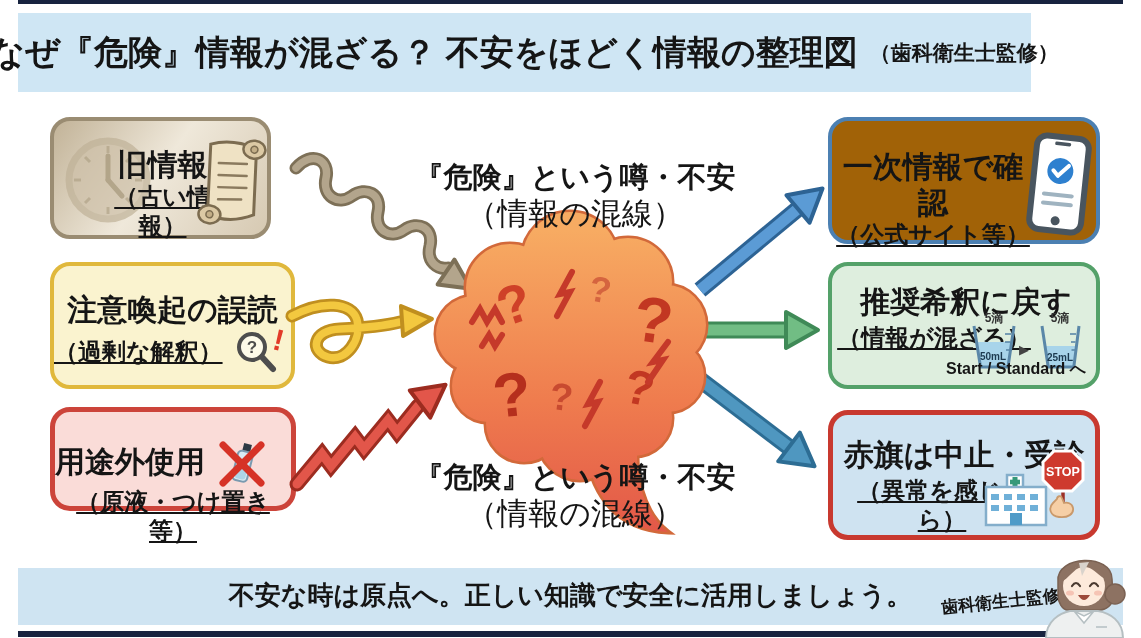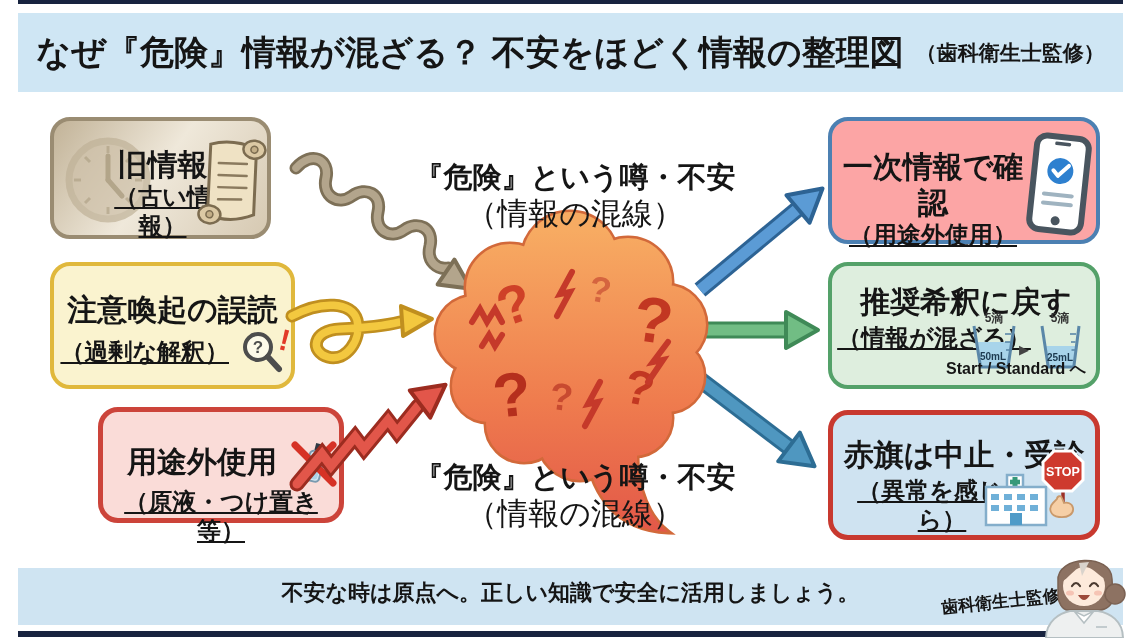--- a/index.html
+++ b/index.html
@@ -6,53 +6,53 @@
   body{
     width:1141px;height:638px;overflow:hidden;background:#ffffff;position:relative;
     font-family:"Liberation Sans","DejaVu Sans",sans-serif;color:#151515;
   }
   
   .slide-line{position:absolute;left:18px;width:1105px;background:#18233f;}
   .slide-line.top{top:0;height:4px;}
   .slide-line.bottom{top:631px;height:6px;}
   
   .title-bar{
-    position:absolute;left:18px;top:13px;width:1105px;height:79px;background:#cfe6f4;
+    position:absolute;left:18px;top:13px;width:1013px;height:79px;background:#cfe6f4;
     display:flex;align-items:center;justify-content:center;white-space:nowrap;z-index:1;
   }
   .title-main{font-size:34px;font-weight:bold;letter-spacing:0px;}
   .title-sub{font-size:21px;font-weight:bold;margin-left:12px;}
   
   .footer-bar{
     position:absolute;left:18px;top:568px;width:1105px;height:57px;background:#cfe4f2;z-index:1;
   }
   .footer-msg{
     position:absolute;left:0;right:0;top:578px;text-align:center;
-    font-size:22px;font-weight:bold;z-index:2;
+    font-size:26px;font-weight:bold;z-index:2;
   }
   .footer-credit{
     position:absolute;left:941px;top:590px;font-size:17px;font-weight:bold;
     transform:rotate(-6deg);z-index:2;
   }
   
   .box{position:absolute;box-sizing:border-box;border-radius:20px;z-index:2;}
   .box .bt{font-size:30px;font-weight:bold;line-height:1.2;text-align:center;}
   .box .bs{font-size:24px;font-weight:bold;line-height:1.2;text-align:center;text-decoration:underline;}
   .cause1{left:50px;top:117px;width:221px;height:122px;border:4px solid #9a8c72;
           background:linear-gradient(125deg,#c2b398 0%,#efe8da 48%,#d6c9b2 100%);}
   .cause1 .txt{position:absolute;left:58px;right:54px;top:26px;}
   .cause2{left:50px;top:262px;width:245px;height:127px;border:4px solid #e0b83c;background:#faf3cf;}
   .cause2 .txt{position:absolute;left:0;right:0;top:26px;}
-  .cause3{left:50px;top:407px;width:246px;height:116px;border:5px solid #cc443a;background:#fadcd8;margin-left:48px;}
+  .cause3{left:50px;top:407px;width:246px;height:104px;border:5px solid #cc443a;background:#fadcd8;}
   .cause3 .txt{position:absolute;left:0;right:0;top:24px;}
-  .sol1{left:828px;top:117px;width:272px;height:127px;border:4px solid #4c80b2;background:#fca5a5;}
+  .sol1{left:828px;top:117px;width:272px;height:127px;border:4px solid #4c80b2;background:#a16207;}
   .sol1 .txt{position:absolute;left:4px;right:66px;top:28px;}
   .sol2{left:828px;top:262px;width:272px;height:127px;border:4px solid #54a169;background:#deeede;}
   .sol3{left:828px;top:410px;width:272px;height:130px;border:5px solid #c8392f;background:#cfe3f1;}
-  .iconrow{display:flex;align-items:center;justify-content:flex-end;gap:12px;}
+  .iconrow{display:flex;align-items:center;justify-content:flex-start;gap:12px;}
   
   .center-label{position:absolute;left:385px;width:380px;text-align:center;z-index:4;margin-top:16px;}
   .cl1{font-size:29px;font-weight:bold;line-height:1.2;}
   .cl2{font-size:31px;font-weight:normal;line-height:1.25;}
   .center-label.topl{top:144px;}
   .center-label.botl{top:444px;}
   
   .art{position:absolute;left:0;top:0;z-index:3;pointer-events:none;}
   .avatar{position:absolute;left:1036px;top:539px;z-index:5;}
   
@@ -146,21 +146,21 @@
         </g>
       </svg>
     </div>
     <div class="bs">（原液・つけ置き等）</div>
   </div>
 </div>
 
 <div class="box sol1">
   <div class="txt">
     <div class="bt">一次情報で確認</div>
-    <div class="bs">（用途外使用）</div>
+    <div class="bs">（公式サイト等）</div>
   </div>
   <svg class="phone-pos" width="62" height="102" viewBox="0 0 62 102">
     <rect x="5" y="4" width="52" height="94" rx="10" fill="#ffffff" stroke="#49555f" stroke-width="6"></rect>
     <rect x="23" y="9" width="16" height="3.5" rx="1.5" fill="#49555f"></rect>
     <circle cx="31" cy="88" r="4.5" fill="#49555f"></circle>
     <circle cx="31" cy="38" r="14" fill="#2e80cf" stroke="#ffffff" stroke-width="2"></circle>
     <path d="M24,38 l5,5 l10,-11" fill="none" stroke="#ffffff" stroke-width="4" stroke-linecap="round" stroke-linejoin="round"></path>
     <rect x="15" y="60" width="32" height="4" rx="2" fill="#9fb3c0"></rect>
     <rect x="15" y="69" width="32" height="4" rx="2" fill="#9fb3c0"></rect>
   </svg>

